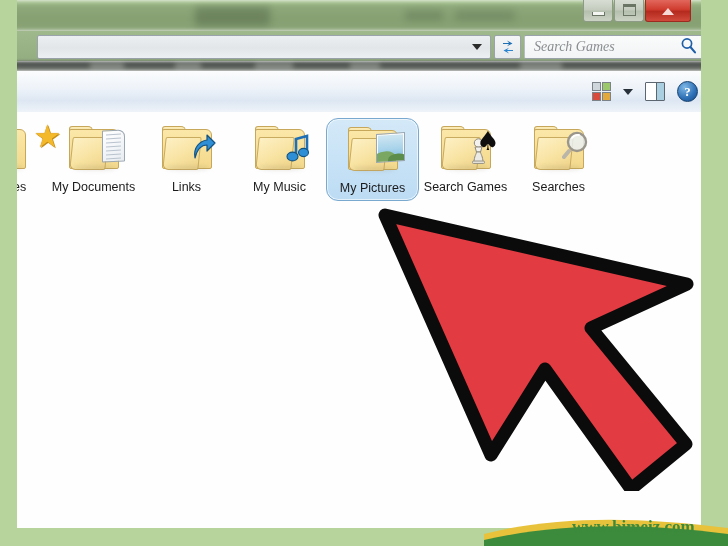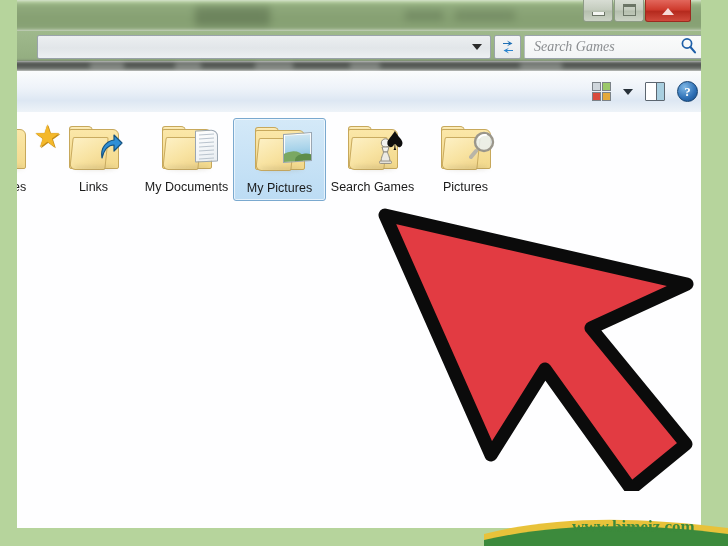--- a/index.html
+++ b/index.html
@@ -149,21 +149,21 @@
     display:flex;align-items:flex-start;
   }
   .file-item{
     width:93px;flex:0 0 93px;
     display:flex;flex-direction:column;align-items:center;
     padding-top:4px;padding-bottom:4px;
     box-sizing:border-box;
   }
   .file-item.selected{
     background:linear-gradient(180deg,#d4e9f8 0%,#bcdcf4 100%);
-    border:1px solid #7aa9cf;border-radius:3px;
+    border:1px solid #7aa9cf;border-radius:12px;
     box-shadow:inset 0 0 0 1px rgba(255,255,255,.6);
   }
   .icon-wrap{width:62px;height:52px;position:relative;}
   .file-label{
     margin-top:6px;font-size:12.5px;color:#1a1a1a;text-align:center;
     line-height:15px;max-width:86px;
   }
 
   
   .folder{position:absolute;left:6px;top:4px;width:50px;height:43px;}
@@ -375,50 +375,68 @@
         </div>
 
         <div class="file-item">
           <div class="icon-wrap">
             <div class="folder">
                 <div class="tab"></div>
                 <div class="back"></div>
                 <div class="front"></div>
                 <div class="shadow"></div>
               </div>
-            <div class="emblem arrow-badge">
-              <svg width="25" height="27" viewBox="0 0 25 27">
-                <path d="M4 24 C2 13 9 7 16 6 L16 1 L24 9 L16 17 L16 11 C10 11 6 16 4 24 Z" fill="#2f8fd6" stroke="#14527f" stroke-width="1.2" stroke-linejoin="round"></path>
-              </svg>
-            </div>
-          </div>
-          <div class="file-label">Links</div>
-        </div>
-
-        <div class="file-item">
-          <div class="icon-wrap">
-            <div class="folder">
-                <div class="tab"></div>
-                <div class="back"></div>
-                <div class="front"></div>
-                <div class="shadow"></div>
-              </div>
             <div class="emblem doc-page">
               <i></i>
                 <i></i>
                 <i></i>
                 <i></i>
                 <i></i>
                 <i></i>
                 <i></i>
             </div>
           </div>
           <div class="file-label">My Documents</div>
         </div>
 
+        <div class="file-item">
+          <div class="icon-wrap">
+            <div class="folder">
+                <div class="tab"></div>
+                <div class="back"></div>
+                <div class="front"></div>
+                <div class="shadow"></div>
+              </div>
+            <div class="emblem arrow-badge">
+              <svg width="25" height="27" viewBox="0 0 25 27">
+                <path d="M4 24 C2 13 9 7 16 6 L16 1 L24 9 L16 17 L16 11 C10 11 6 16 4 24 Z" fill="#2f8fd6" stroke="#14527f" stroke-width="1.2" stroke-linejoin="round"></path>
+              </svg>
+            </div>
+          </div>
+          <div class="file-label">Links</div>
+        </div>
+
+        <div class="file-item">
+          <div class="icon-wrap">
+            <div class="folder">
+                <div class="tab"></div>
+                <div class="back"></div>
+                <div class="front"></div>
+                <div class="shadow"></div>
+              </div>
+            <div class="emblem note">
+              <svg width="24" height="28" viewBox="0 0 24 28">
+                <path d="M10 22 L10 5 L21 2 L21 18" fill="none" stroke="#1f6fb5" stroke-width="2.6" stroke-linecap="round"></path>
+                <ellipse cx="6.5" cy="22.5" rx="5.5" ry="4.4" fill="#2f8fd6" stroke="#14527f" stroke-width="1.1"></ellipse>
+                <ellipse cx="17.5" cy="18.5" rx="5" ry="4.1" fill="#2f8fd6" stroke="#14527f" stroke-width="1.1"></ellipse>
+              </svg>
+            </div>
+          </div>
+          <div class="file-label">My Music</div>
+        </div>
 
         <div class="file-item selected">
           <div class="icon-wrap">
             <div class="folder">
                 <div class="tab"></div>
                 <div class="back"></div>
                 <div class="front"></div>
                 <div class="shadow"></div>
               </div>
             <div class="emblem pic">
@@ -461,21 +479,21 @@
                 <div class="shadow"></div>
               </div>
             <div class="emblem mag">
               <svg width="29" height="29" viewBox="0 0 29 29">
                 <path d="M7 20 L2 26" stroke="#b9b5a8" stroke-width="4" stroke-linecap="round"></path>
                 <circle cx="15" cy="11" r="9" fill="#e8f1f7" fill-opacity=".8" stroke="#9a968b" stroke-width="2.4"></circle>
                 <path d="M10 7 A7 7 0 0 1 17 4" stroke="#ffffff" stroke-width="1.8" fill="none" stroke-linecap="round"></path>
               </svg>
             </div>
           </div>
-          <div class="file-label">Pictures</div>
+          <div class="file-label">Searches</div>
         </div>
 
       </div>
     </div>
 
   </div>
 
   <div id="red-cursor">
     <svg width="330" height="285" viewBox="0 0 330 285">
       <path d="M16 9 L318 78 L222 122 L317 238 L262 283 L176 163 L122 249 Z" fill="#e23b42" stroke="#0b0b0b" stroke-width="13" stroke-linejoin="round"></path>

